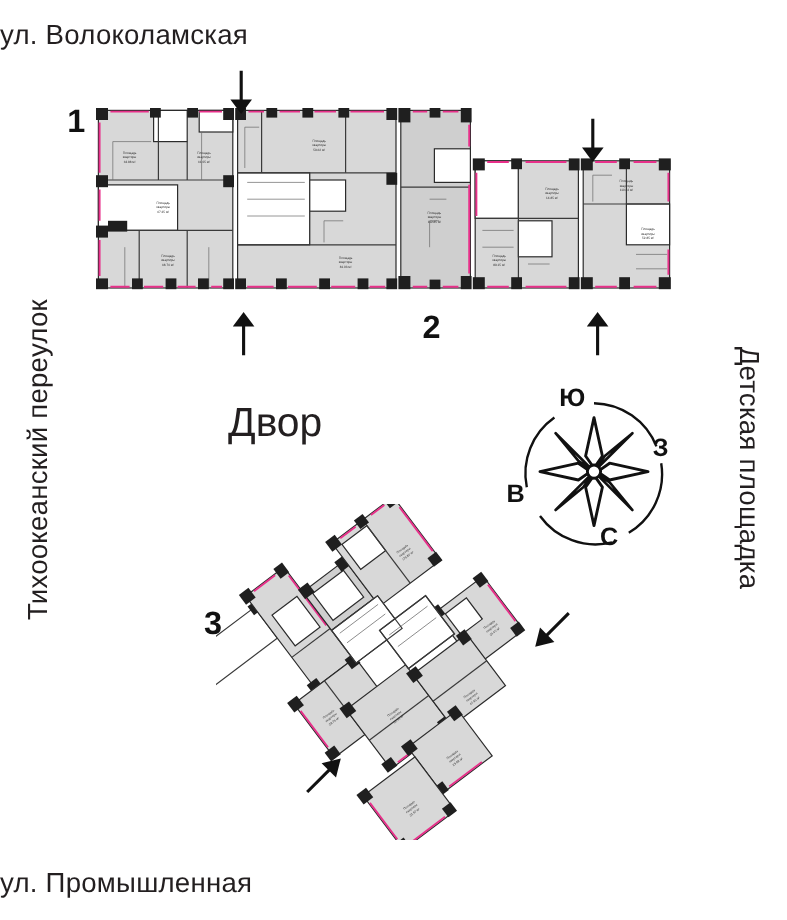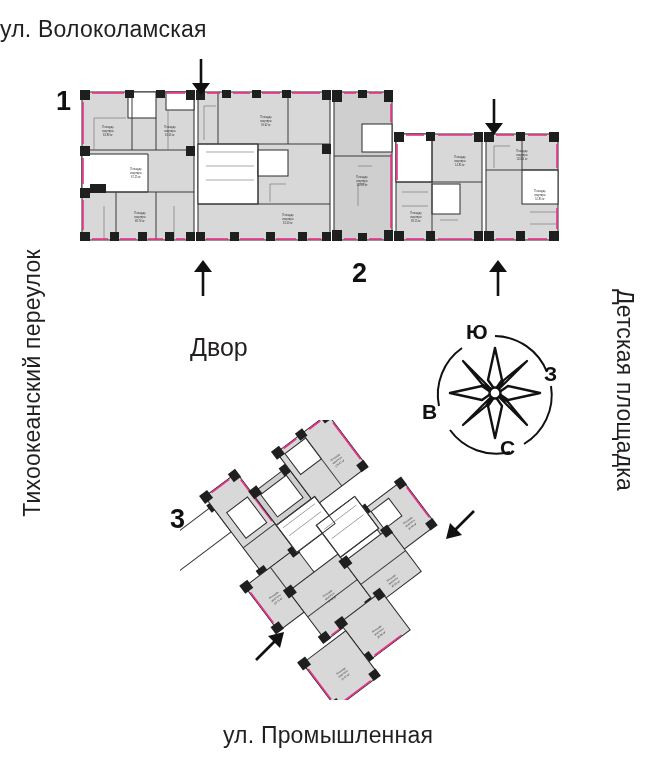--- a/index.html
+++ b/index.html
@@ -32,21 +32,20 @@
     color: #231f20;
     white-space: nowrap;
   }
   #street-top {
     left: 0; right: 0;
     top: 16px;
   }
   #street-bottom {
     left: 0; right: 0;
     top: 722px;
-    text-align: center;
   }
   #street-left {
     left: 0px;
     top: 383px;
     transform: translate(-50%, -50%) rotate(-90deg);
     transform-origin: center center;
     margin-left: 32px;
   }
   #street-right {
     left: 0px;
@@ -54,21 +53,21 @@
     transform: translate(-50%, -50%) rotate(90deg);
     transform-origin: center center;
     margin-left: 624px;
   }
 
   
   #yard-label {
     position: absolute;
     left: 190px;
     top: 333px;
-    font-size: 25px;
+    font-size: 34px;
     color: #231f20;
   }
 
   
   .bld-num {
     position: absolute;
     font-size: 27px;
     font-weight: 700;
     color: #111;
   }

